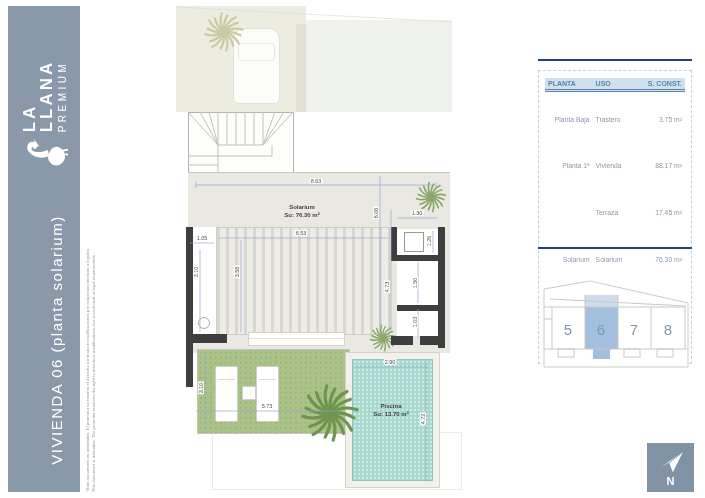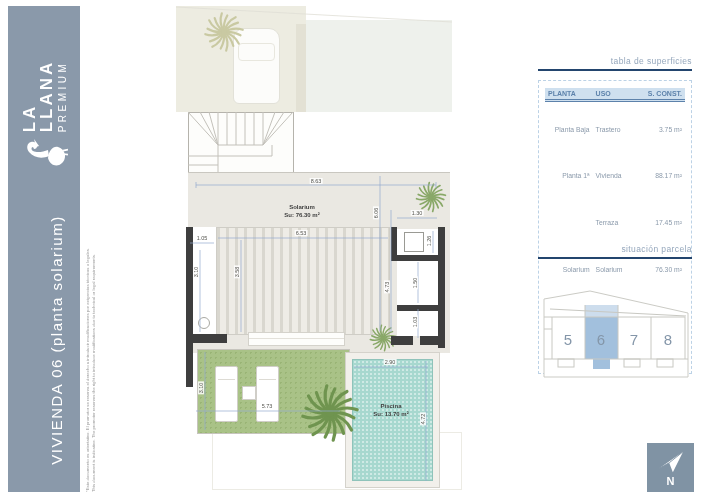--- a/index.html
+++ b/index.html
@@ -245,21 +245,20 @@
       <div>Solarium</div>
       <div>Su: 76.30 m²</div>
     </div>
     <div class="room-label" style="left:391px;top:411px;">
       <div>Piscina</div>
       <div>Su: 13.70 m²</div>
     </div>
   </div>
 
   <section class="panel surfaces">
-    <div class="panel-title">tabla de superficies</div>
     <div class="rule"></div>
     <div class="sbox">
       <table class="surf">
         <thead>
           <tr>
             <th class="h1">PLANTA</th>
             <th class="h2">USO</th>
             <th class="h3">S. CONST.</th>
           </tr>
         </thead>
@@ -290,21 +289,20 @@
               <td class="c3">13.70 m²</td>
             </tr>
           </tbody>
       </table>
       <div class="total-line"></div>
       <span class="total">199.37 m²</span>
     </div>
   </section>
 
   <section class="panel parcel">
-    <div class="panel-title">situación parcela</div>
     <div class="rule"></div>
     <svg class="siteplan" width="152" height="100" viewBox="0 0 152 100">
       <polygon points="6,14 52,6 150,28 150,92 6,92" fill="#fff" stroke="#cbcbc5" stroke-width="1"></polygon>
       <rect x="47" y="20" width="33" height="12" fill="#cddded"></rect>
       <rect x="47" y="32" width="33" height="42" fill="#a2c0dd"></rect>
       <rect x="55" y="74" width="17" height="10" fill="#a2c0dd"></rect>
       <g stroke="#c8c8c2" fill="none">
         <path d="M12,24 L148,31"></path>
         <path d="M14,32 H147"></path>
         <path d="M6,74 H150"></path>

